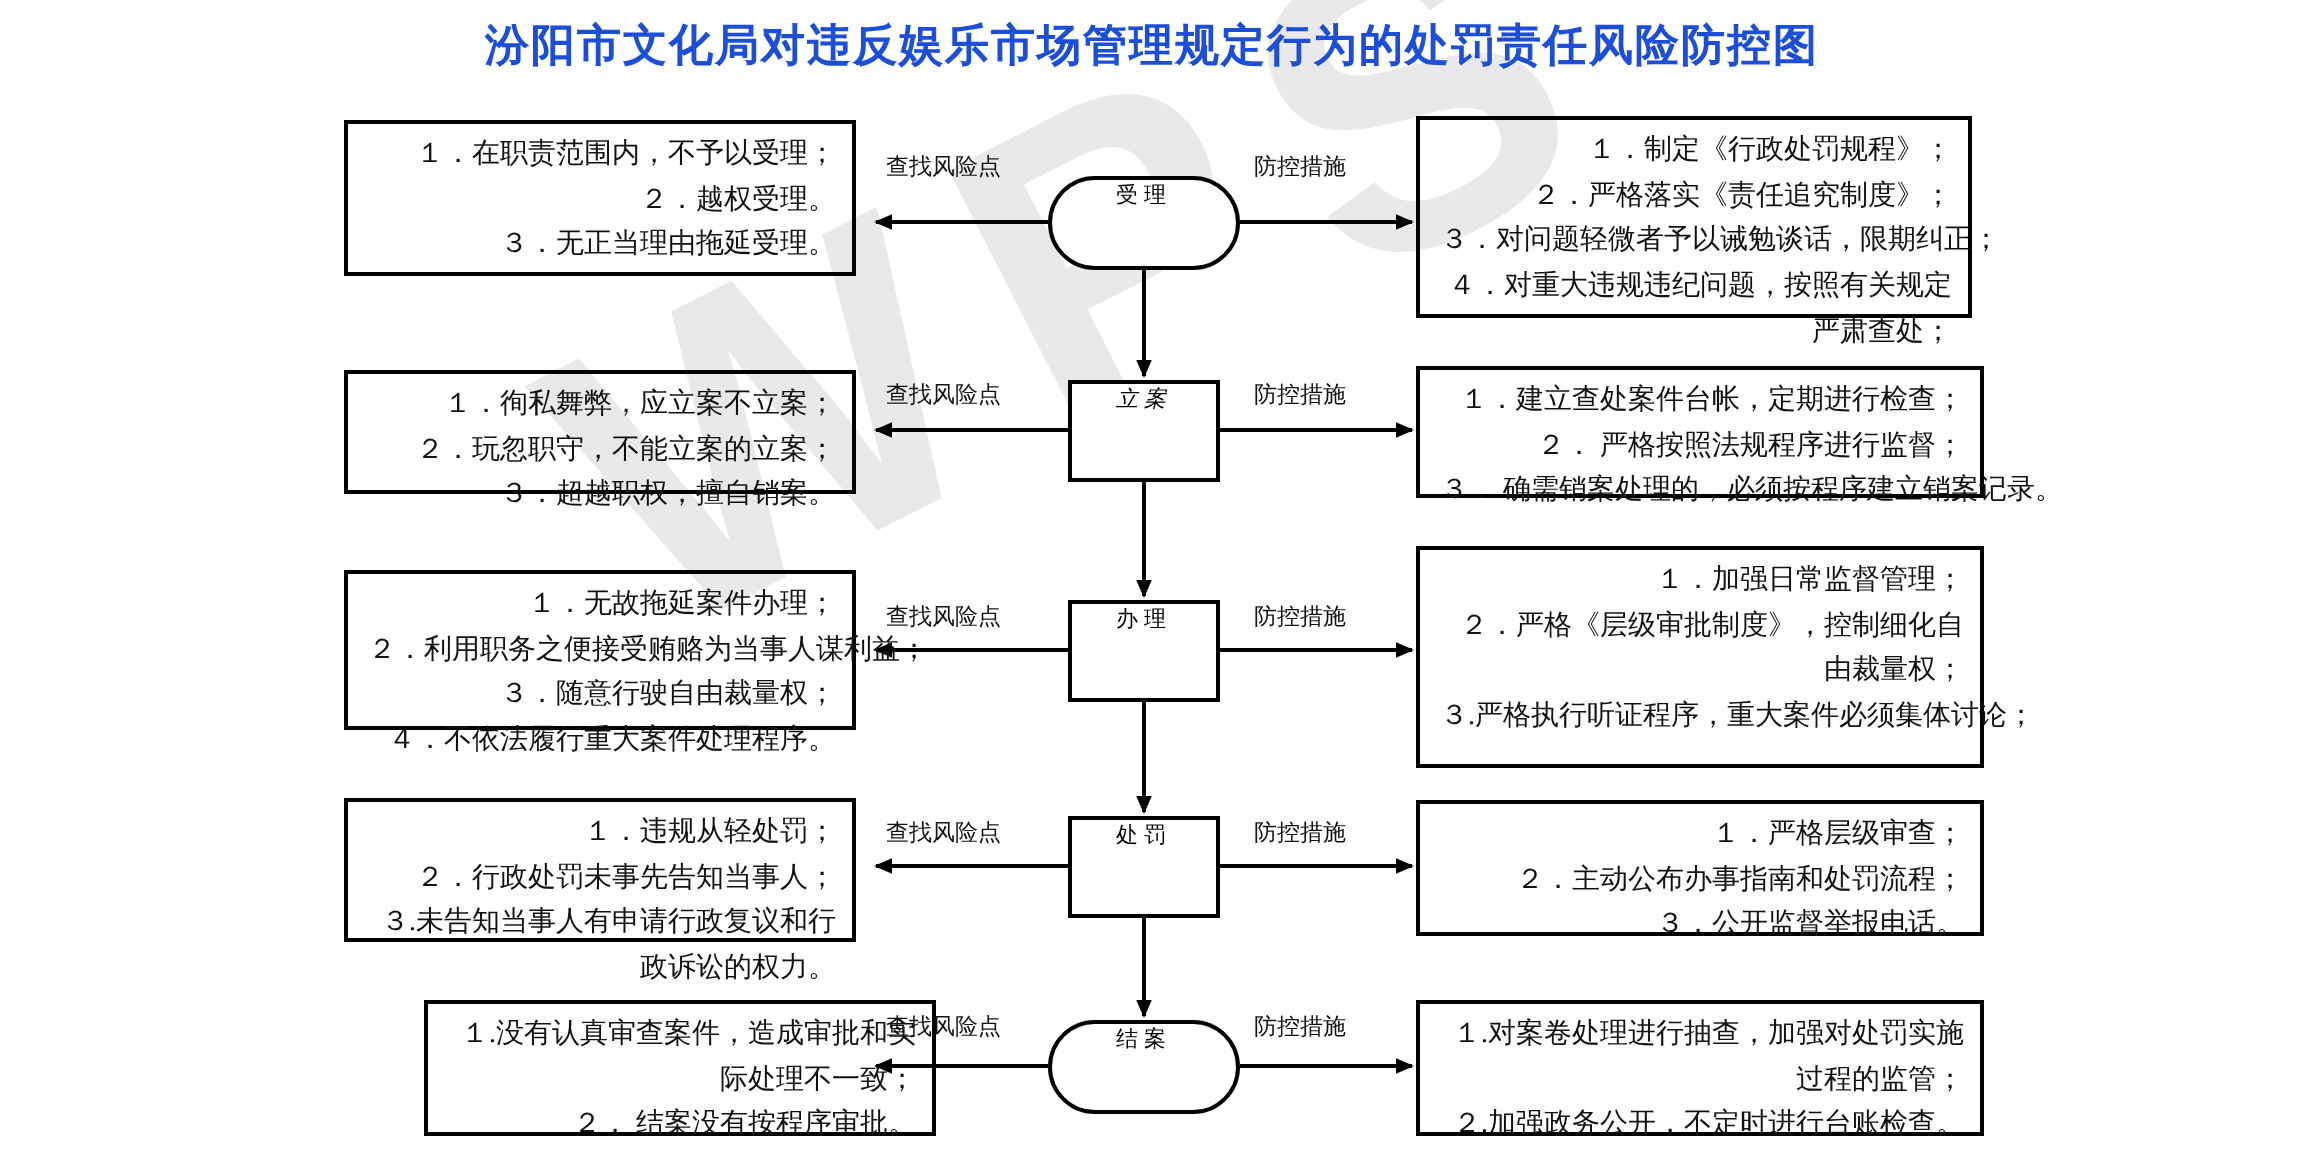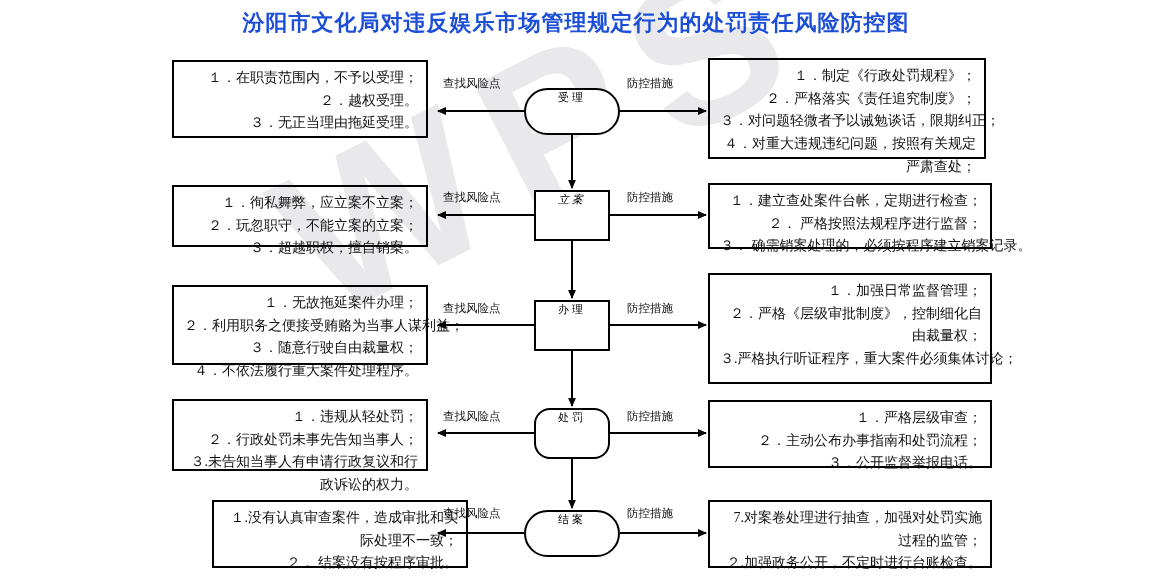--- a/index.html
+++ b/index.html
@@ -179,38 +179,38 @@
       <div class="ln wrap">２．严格《层级审批制度》，控制细化自由裁量权；</div>
       <div class="ln">３.严格执行听证程序，重大案件必须集体讨论；</div>
     </div>
 
     <div class="sidebox" style="left:172px;top:399px;width:256px;height:72px;">
       <div class="ln">１．违规从轻处罚；</div>
       <div class="ln">２．行政处罚未事先告知当事人；</div>
       <div class="ln wrap">３.未告知当事人有申请行政复议和行政诉讼的权力。</div>
     </div>
     <div class="edgelabel" style="left:443px;top:409px;">查找风险点</div>
-    <div class="node rect" style="left:534px;top:408px;width:76px;height:51px;border-radius:16px;">
+    <div class="node rect" style="left:534px;top:408px;width:76px;height:51px;">
       <span>处罚</span>
     </div>
     <div class="edgelabel" style="left:627px;top:409px;">防控措施</div>
     <div class="sidebox" style="left:708px;top:400px;width:284px;height:68px;">
       <div class="ln">１．严格层级审查；</div>
       <div class="ln">２．主动公布办事指南和处罚流程；</div>
       <div class="ln">３．公开监督举报电话。</div>
     </div>
 
     <div class="sidebox" style="left:172px;top:500px;width:256px;height:68px;margin-left:40px;">
       <div class="ln wrap">１.没有认真审查案件，造成审批和实际处理不一致；</div>
       <div class="ln">２． 结案没有按程序审批。</div>
     </div>
     <div class="edgelabel" style="left:443px;top:506px;">查找风险点</div>
     <div class="node stadium" style="left:524px;top:510px;width:96px;height:47px;">
       <span>结案</span>
     </div>
     <div class="edgelabel" style="left:627px;top:506px;">防控措施</div>
     <div class="sidebox" style="left:708px;top:500px;width:284px;height:68px;">
-      <div class="ln wrap">7.对案卷处理进行抽查，加强对处罚实施过程的监管；</div>
+      <div class="ln wrap">１.对案卷处理进行抽查，加强对处罚实施过程的监管；</div>
       <div class="ln">２.加强政务公开，不定时进行台账检查。</div>
     </div>
 
   </div>
 </div>
 
 </body></html>

